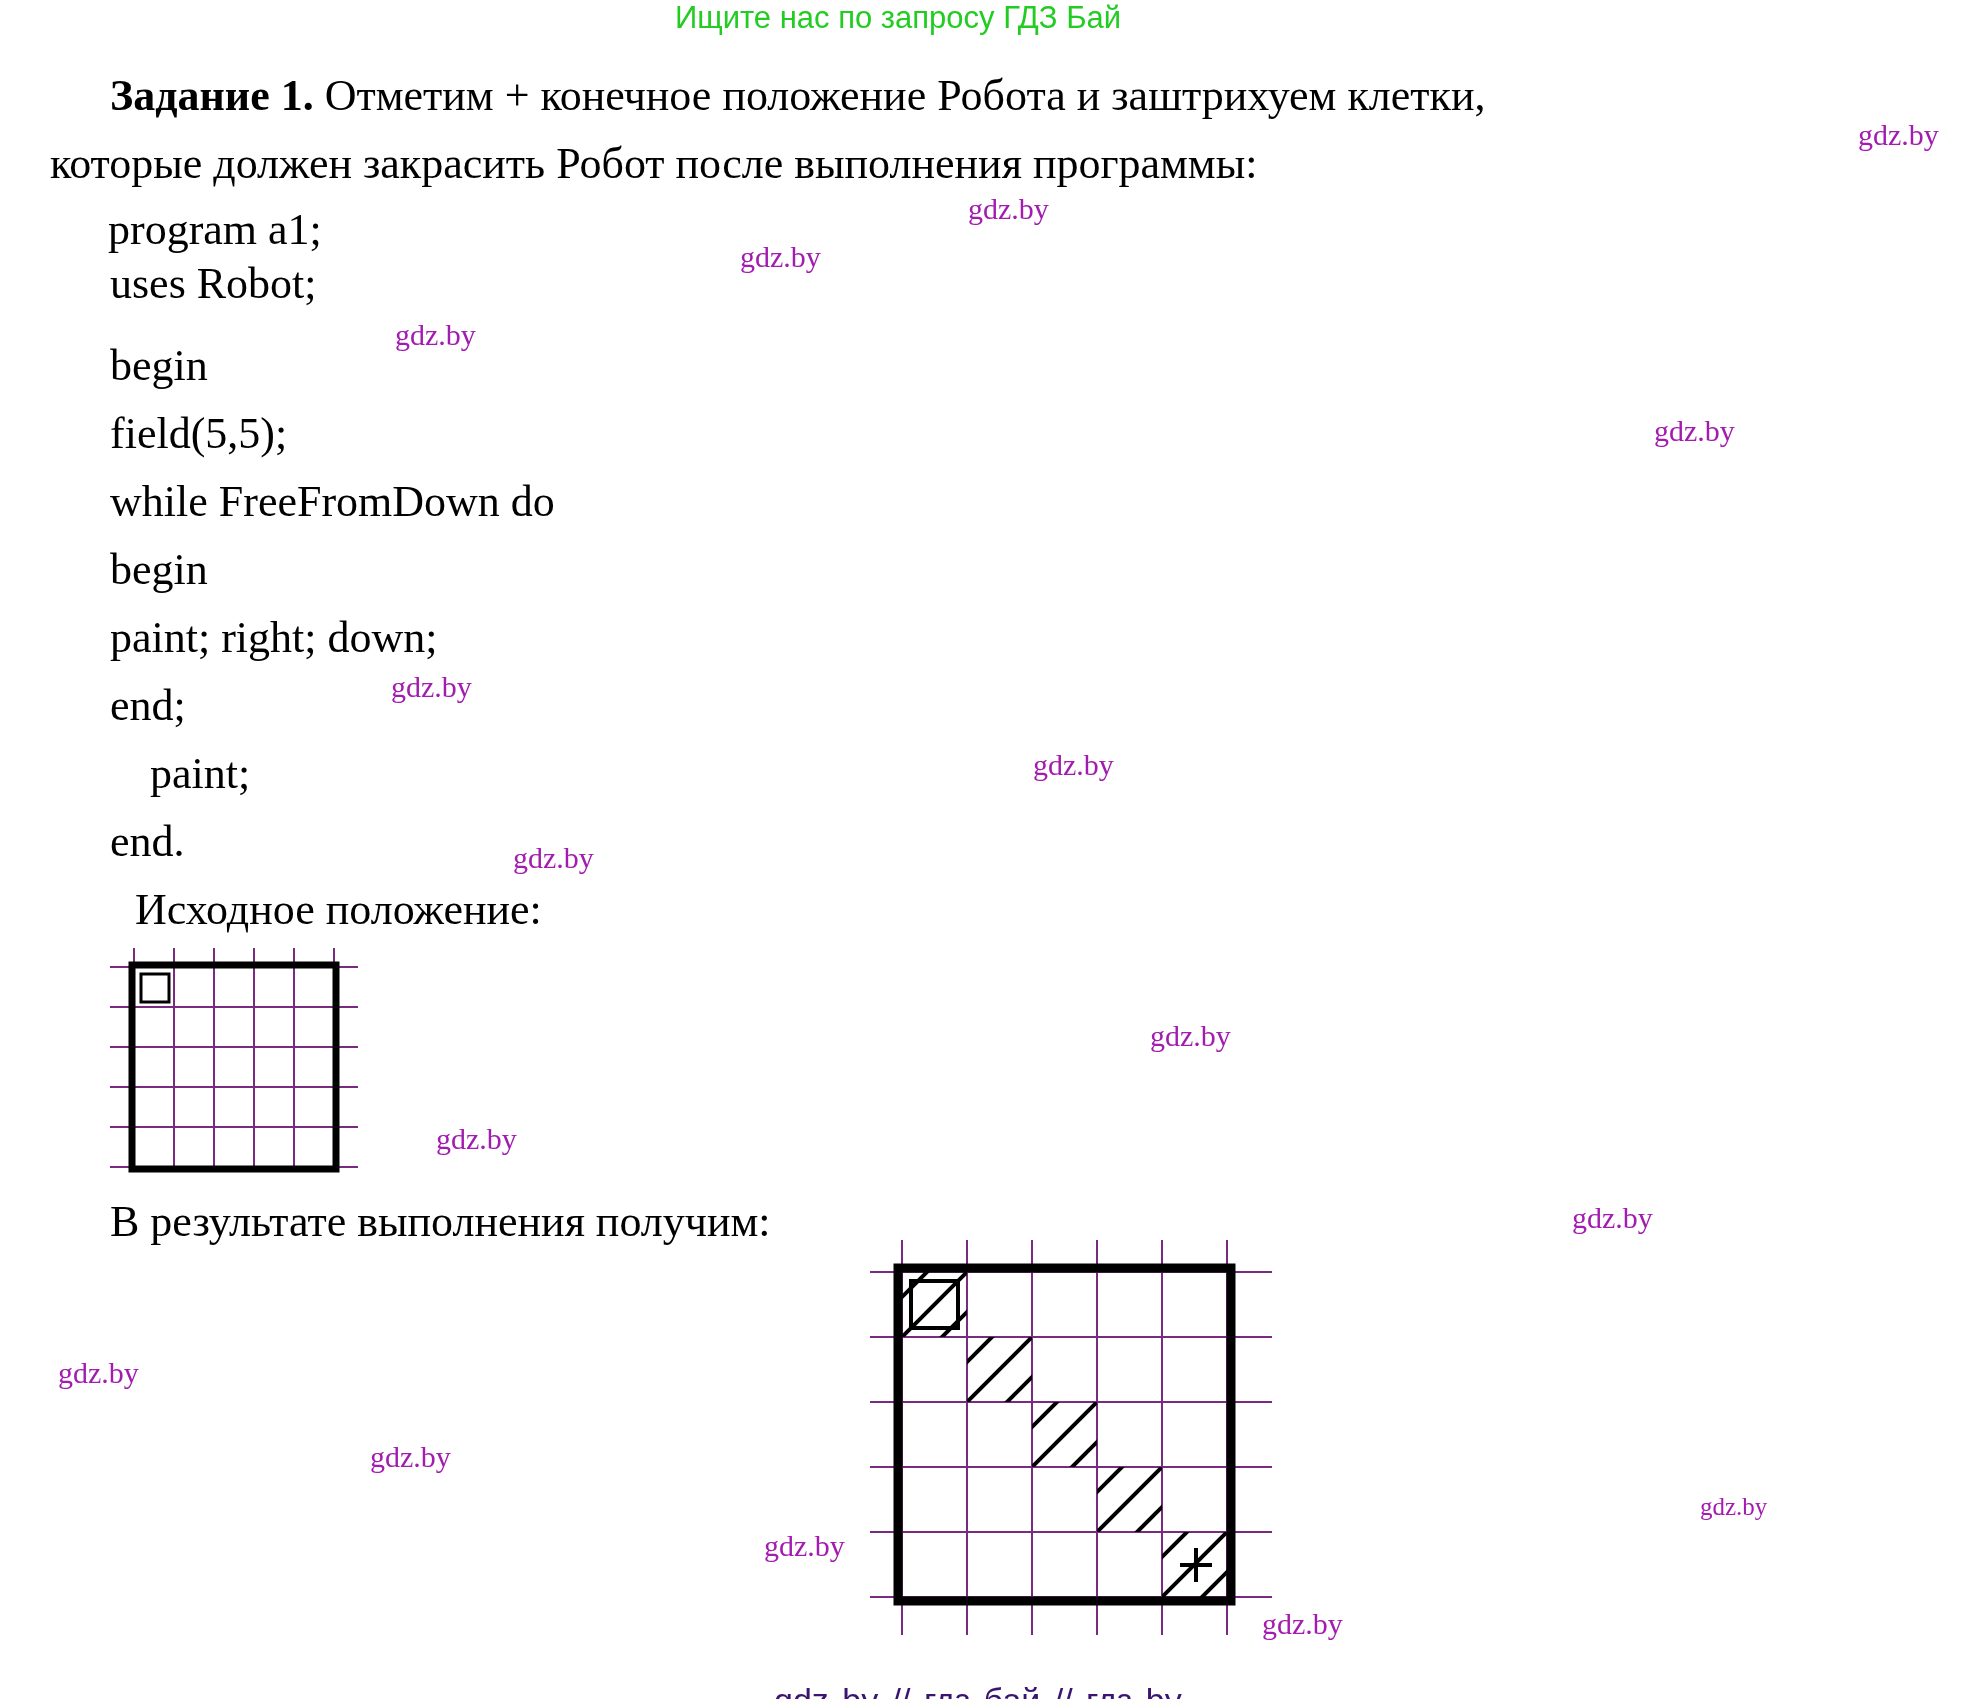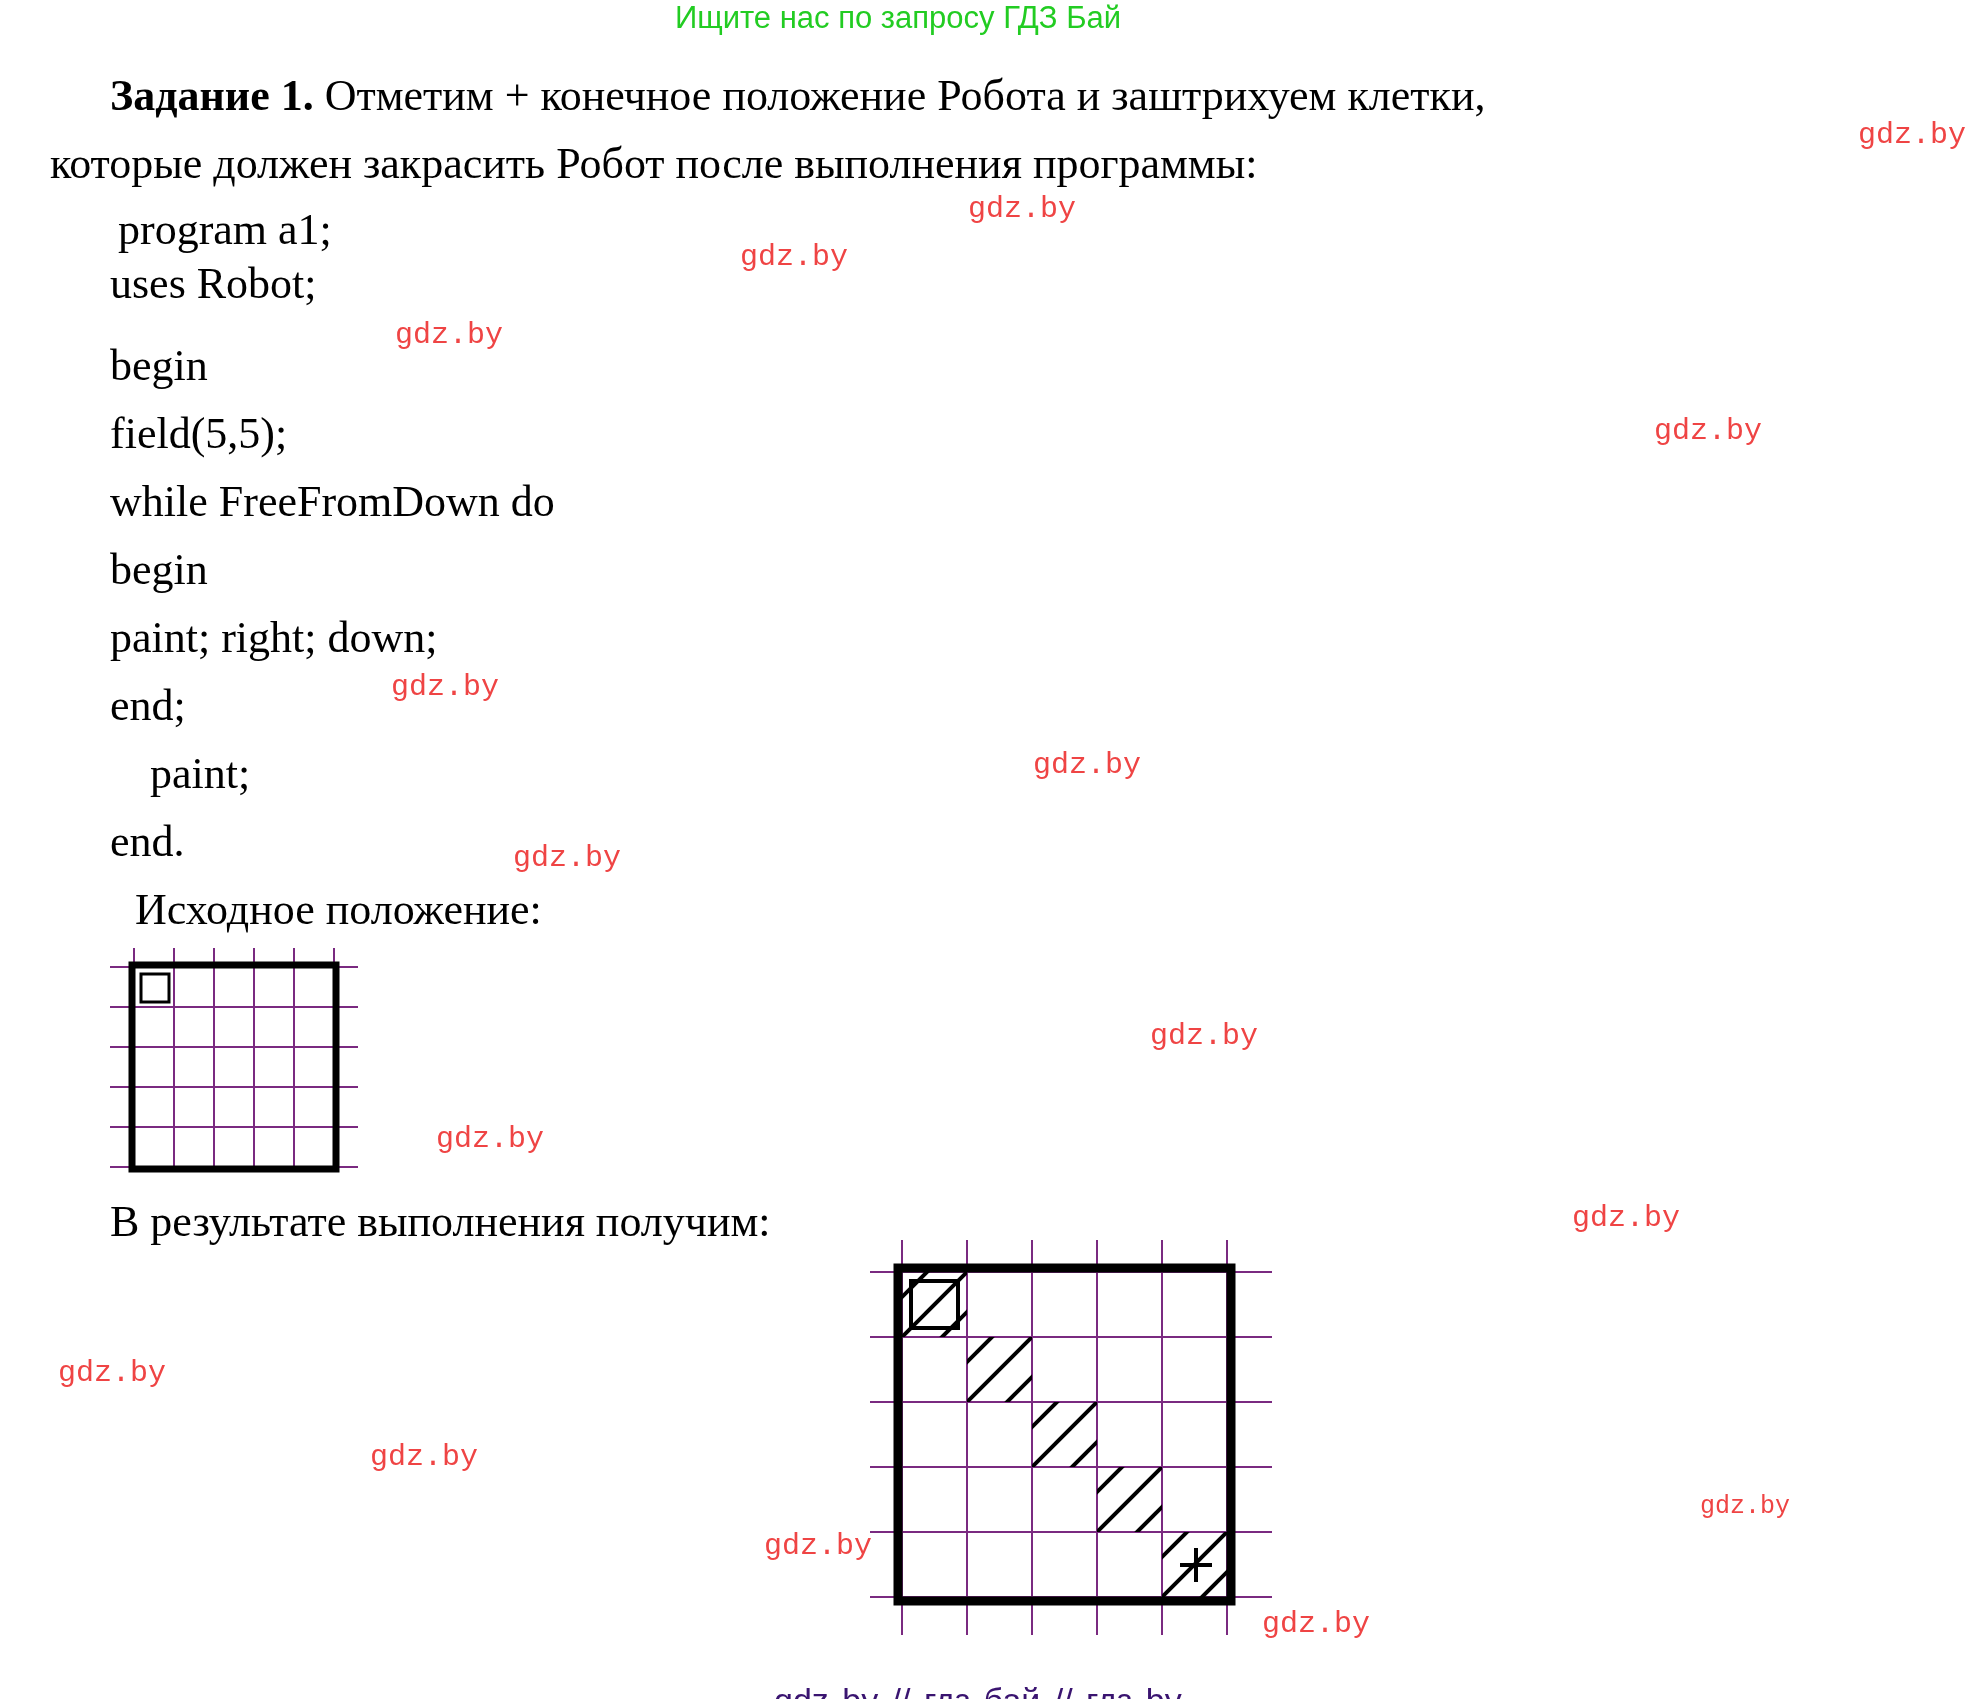--- a/index.html
+++ b/index.html
@@ -1,35 +1,35 @@
 <!DOCTYPE html>
 <html><head>
 <meta charset="utf-8">
 <style>
   html, body { margin:0; padding:0; background:#ffffff; }
   body { width:1972px; height:1699px; position:relative; overflow:hidden; }
   .abs { position:absolute; white-space:nowrap; }
   .header { font-family:"Liberation Sans", sans-serif; font-size:31px; color:#22cc22; top:0; left:0; width:1796px; text-align:center; line-height:36px; }
   .serif { font-family:"Liberation Serif", serif; color:#000; font-size:44px; line-height:68px; }
   .title-bold { font-weight:bold; }
-  .wm { font-family:Liberation Mono, monospace; color:#ef4444; font-size:30px; line-height:34px; }
+  .wm { font-family:Liberation Serif, serif; color:#a21caf; font-size:30px; line-height:34px; }
   .footer { font-family:"Liberation Sans", sans-serif; font-size:34px; color:#3a1470; line-height:40px; word-spacing:4px; }
   svg { position:absolute; }
 </style>
 </head>
 <body>
 
 <div class="abs header">Ищите нас по запросу ГДЗ Бай</div>
 
 <div class="abs serif" style="left:110px; top:62px;">
   <span class="title-bold">Задание 1.</span><span> Отметим + конечное положение Робота и заштрихуем клетки,</span>
 </div>
 <div class="abs serif" style="left:50px; top:130px;">которые должен закрасить Робот после выполнения программы:</div>
 
-<div class="abs serif" style="left:118px; top:196px;">program a1;</div>
+<div class="abs serif" style="left:108px; top:196px;">program a1;</div>
 <div class="abs serif" style="left:110px; top:250px;">uses Robot;</div>
 <div class="abs serif" style="left:110px; top:332px;">begin</div>
 <div class="abs serif" style="left:110px; top:400px;">field(5,5);</div>
 <div class="abs serif" style="left:110px; top:468px;text-align:right;">while FreeFromDown do</div>
 <div class="abs serif" style="left:110px; top:536px;">begin</div>
 <div class="abs serif" style="left:110px; top:604px;">paint; right; down;</div>
 <div class="abs serif" style="left:110px; top:672px;">end;</div>
 <div class="abs serif" style="left:110px; top:740px;margin-left:40px;">paint;</div>
 <div class="abs serif" style="left:110px; top:808px;">end.</div>
 

